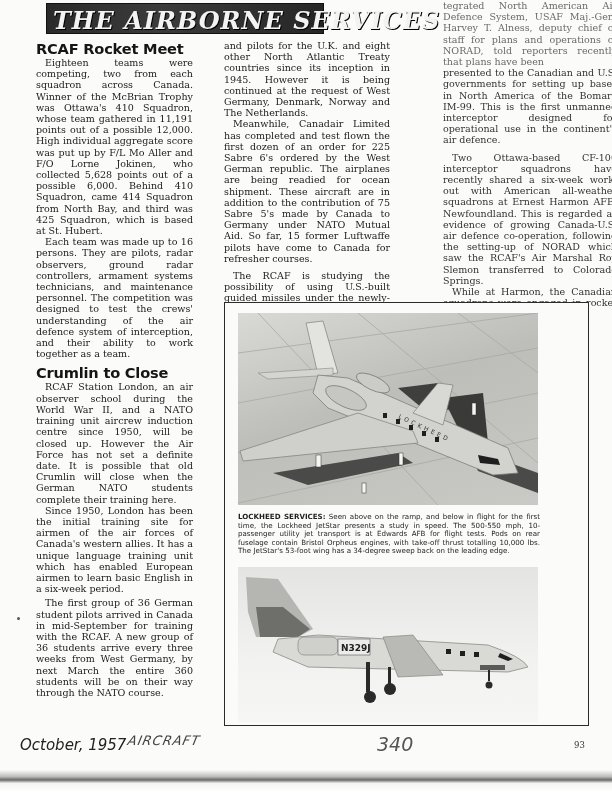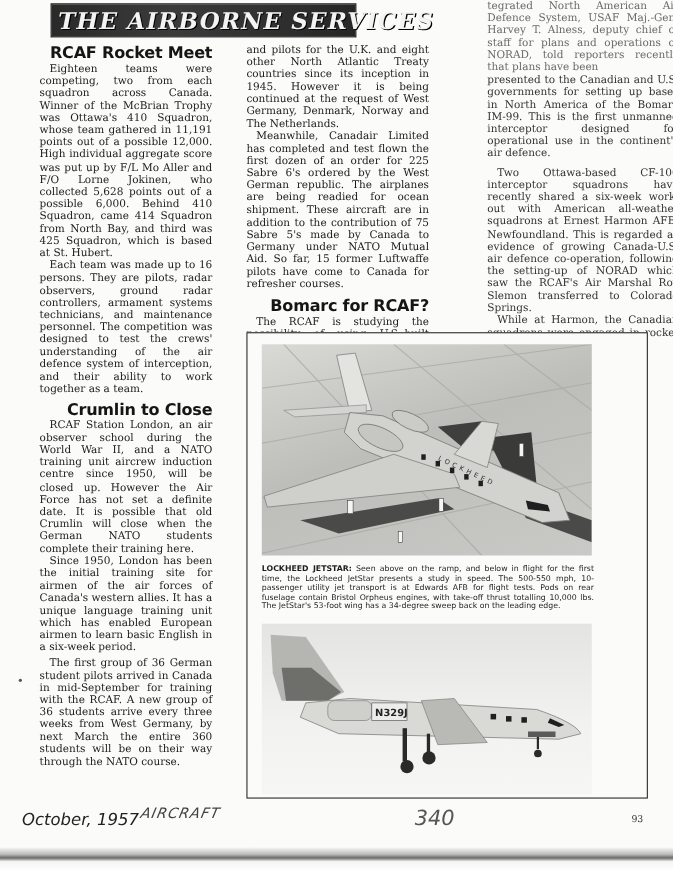--- a/index.html
+++ b/index.html
@@ -9,29 +9,29 @@
     font-family:"DejaVu Serif", serif;
   }
   .banner {
     position:absolute; left:46px; top:3px; width:276px; height:29px;
     background:linear-gradient(90deg,#2a2a2a,#3b3b3b 40%,#262626);
     border:1px solid #111;
   }
   .banner span {
     position:absolute; left:6px; top:2px; right:4px;
     font-family:"DejaVu Serif", serif; font-weight:bold; font-style:italic;
-    font-size:21px; letter-spacing:1px; color:#f3f3f3; white-space:nowrap;
+    font-size:24px; letter-spacing:1px; color:#f3f3f3; white-space:nowrap;
     text-shadow:1px 1px 0 #000;
   }
   .col { position:absolute; font-size:9.55px; line-height:11.2px; text-align:justify; }
   .col p { margin:0; text-indent:9px; }
   .col p.noind { text-indent:0; }
   .col h2 {
     margin:0; font-family:"DejaVu Sans", sans-serif; font-weight:bold;
-    font-size:14.6px; line-height:17px; color:#151515; text-align:right;
+    font-size:14.6px; line-height:17px; color:#151515; text-align:left;
     letter-spacing:-0.2px;
   }
   #col1 { left:36px; top:40px; width:157px; }
   #col2 { left:224px; top:40px; width:166px; }
   #col3 { left:415px; top:0px; width:174px; color:#333;margin-left:28px; }
   #col3 .fade { color:#6a6a6a; }
   .gap { height:5px; }
   .figbox {
     position:absolute; left:224px; top:302px; width:363px; height:422px;
     border:1.5px solid #2b2b2b; background:#fbfbf9;
@@ -81,21 +81,20 @@
   <p>Since 1950, London has been the initial training site for airmen of the air forces of Canada's western allies. It has a unique language training unit which has enabled European airmen to learn basic English in a six-week period.</p>
   <div class="gap" style="height:3px"></div>
   <p>The first group of 36 German student pilots arrived in Canada in mid-September for training with the RCAF. A new group of 36 students arrive every three weeks from West Germany, by next March the entire 360 students will be on their way through the NATO course.</p>
 
 </div>
 
 <div class="col" id="col2">
   <p class="noind">and pilots for the U.K. and eight other North Atlantic Treaty countries since its inception in 1945. However it is being continued at the request of West Germany, Denmark, Norway and The Netherlands.</p>
   <p>Meanwhile, Canadair Limited has completed and test flown the first dozen of an order for 225 Sabre 6's ordered by the West German republic. The airplanes are being readied for ocean shipment. These aircraft are in addition to the contribution of 75 Sabre 5's made by Canada to Germany under NATO Mutual Aid. So far, 15 former Luftwaffe pilots have come to Canada for refresher courses.</p>
   <div class="gap" style="height:6px"></div>
-  <h2>Bomarc for RCAF?</h2>
   <p>The RCAF is studying the possibility of using U.S.-built guided missiles under the newly-established in-</p>
 </div>
 
 <div class="col" id="col3">
   <p class="noind fade">tegrated North American Air Defence System, USAF Maj.-Gen. Harvey T. Alness, deputy chief of staff for plans and operations of NORAD, told reporters recently that plans have been</p>
   <p class="noind">presented to the Canadian and U.S. governments for setting up bases in North America of the Bomarc IM-99. This is the first unmanned interceptor designed for operational use in the continent's air defence.</p>
   <div class="gap" style="height:6px"></div>
   <p>Two Ottawa-based CF-100 interceptor squadrons have recently shared a six-week work-out with American all-weather squadrons at Ernest Harmon AFB, Newfoundland. This is regarded as evidence of growing Canada-U.S. air defence co-operation, following the setting-up of NORAD which saw the RCAF's Air Marshal Roy Slemon transferred to Colorado Springs.</p>
   <p>While at Harmon, the Canadian squadrons were engaged in rocket fir-</p>
 </div>
@@ -141,21 +140,21 @@
 
       <g fill="#f5f5f3" stroke="#333" stroke-width="0.5">
         <rect x="78" y="142" width="5" height="12"></rect>
           <rect x="161" y="140" width="4" height="12"></rect>
         <rect x="124" y="170" width="4" height="10"></rect>
           <rect x="234" y="90" width="4" height="12"></rect>
       </g>
     </svg>
   </div>
   <div class="caption">
-    <b>LOCKHEED JETSTAR:</b>
+    <b>LOCKHEED SERVICES:</b>
     <span>Seen above on the ramp, and below in flight for the first time, the Lockheed JetStar presents a study in speed. The 500-550 mph, 10-passenger utility jet transport is at Edwards AFB for flight tests. Pods on rear fuselage contain Bristol Orpheus engines, with take-off thrust totalling 10,000 lbs. The JetStar's 53-foot wing has a 34-degree sweep back on the leading edge.</span>
   </div>
   <div class="photo" id="photo2" title="Lockheed JetStar in flight">
     <svg width="300" height="155" viewBox="0 0 300 155">
 
       <polygon points="8,10 40,12 75,62 60,70 18,70 10,45" fill="#b5b5b2"></polygon>
       <polygon points="18,40 45,40 72,62 60,70 22,70" fill="#6e6e6b"></polygon>
 
       <path d="M40,72 L80,68 L250,78 Q285,90 290,100 L270,105 L70,100 L35,85 Z" fill="#d9d9d6" stroke="#8a8a87" stroke-width="0.8"></path>
 

